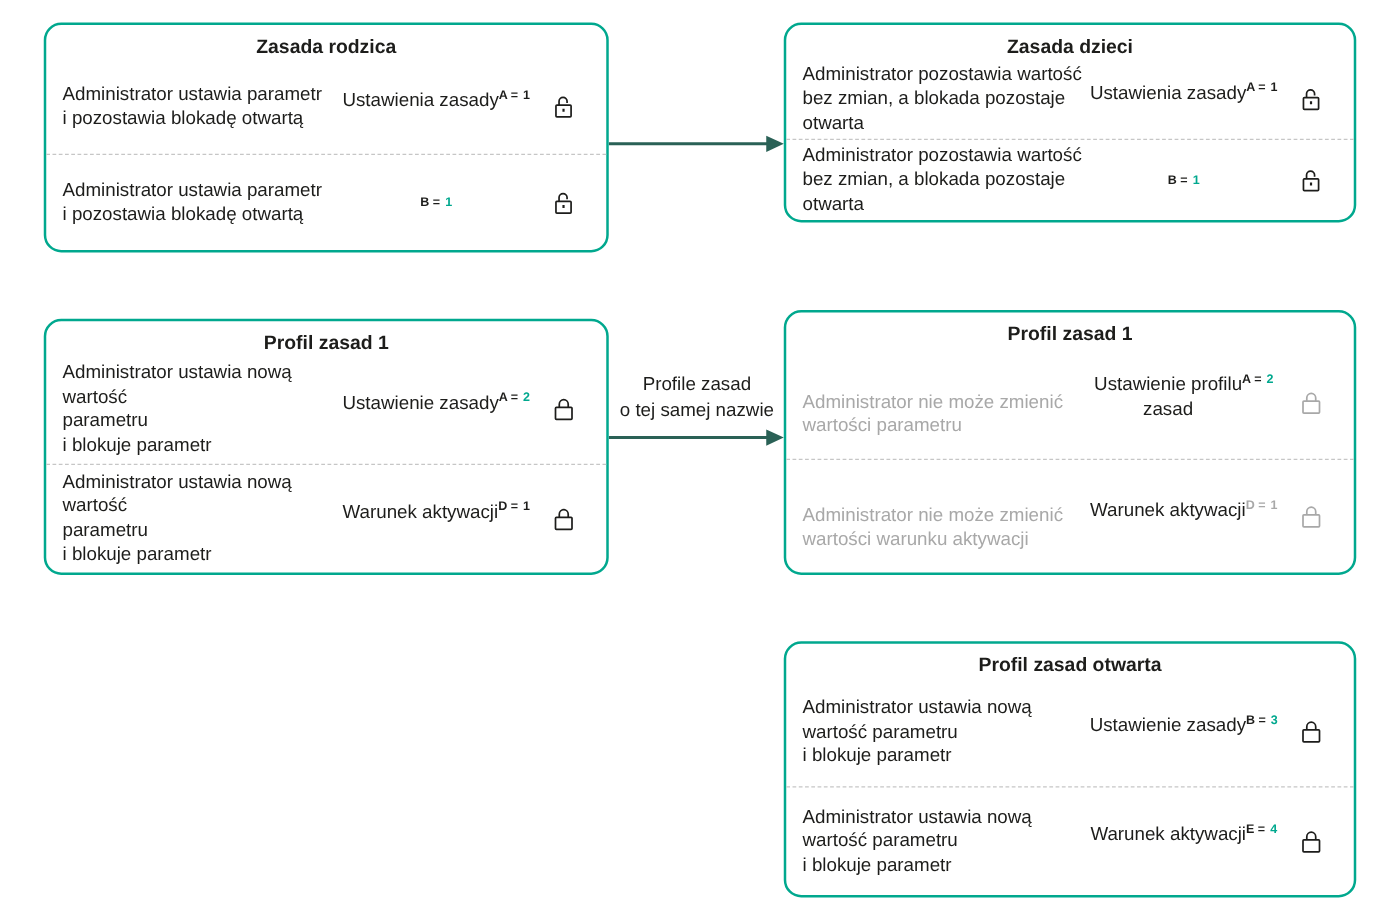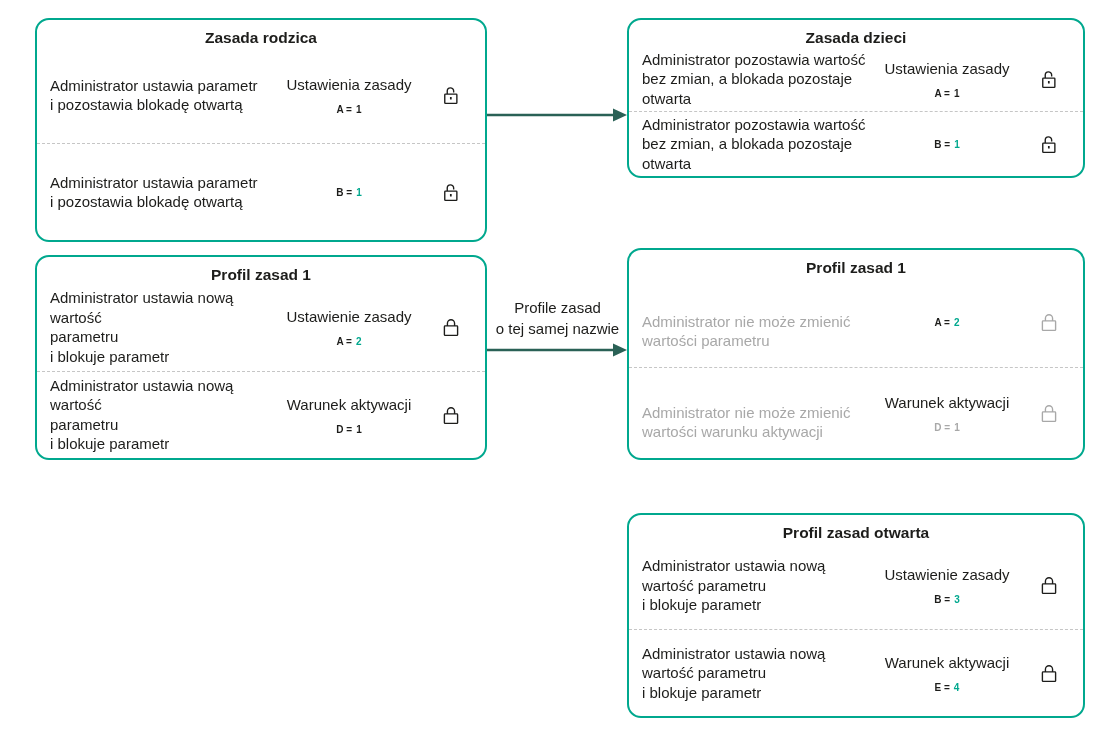--- a/index.html
+++ b/index.html
@@ -17,21 +17,21 @@
     padding-top:9px;font-size:15.5px;font-weight:bold;text-align:center;
     color:var(--text,#1D1D1B);flex:0 0 auto;
   }
   .row{flex:1 1 0;display:flex;align-items:center;padding:2px 8px 2px 13px;min-height:0;}
   .row-text{
     flex:1 1 auto;font-size:15px;line-height:19.5px;color:var(--text,#1D1D1B);
     white-space:pre-line;
   }
   .row-text.muted{color:var(--muted,#A8A8A8);margin-top:18px;}
   .value-col{
-    flex:0 0 152px;display:flex;flex-direction:column;align-items:center;
+    flex:0 0 152px;display:flex;flex-direction:row;align-items:flex-start;
     justify-content:center;text-align:center;
   }
   .row-label{
     font-size:15px;line-height:20px;color:var(--text,#1D1D1B);
     white-space:pre-line;margin-bottom:9px;
   }
   .row-label:empty{display:none;}
   .value{font-size:10px;font-weight:bold;color:var(--text,#1D1D1B);white-space:nowrap;}
   .value .param{margin-right:4px;}
   .value.muted{color:var(--muted,#A8A8A8);}
@@ -47,21 +47,21 @@
   .arrow-label{
     position:absolute;font-size:15px;line-height:21px;text-align:center;
     color:var(--text,#1D1D1B);white-space:pre-line;
   }
 </style>
 </head>
 <body>
 
 <div class="canvas">
 
-  <div class="box" style="left:35px;top:18px;width:452px;height:224px;">
+  <div class="box" style="left:35px;top:18px;width:452px;height:184px;">
     <div class="box-title">Zasada rodzica</div>
     <div class="row">
       <div class="row-text">Administrator ustawia parametr
 i pozostawia blokadę otwartą</div>
       <div class="value-col">
         <div class="row-label">Ustawienia zasady</div>
         <div class="value"><span class="param">A =</span><span>1</span></div>
       </div>
       <div class="lock-col">
         <svg width="22" height="22" viewBox="0 0 24 24">
@@ -160,20 +160,22 @@
       </div>
     </div>
   </div>
 
   <div class="box" style="left:627px;top:248px;width:458px;height:212px;">
     <div class="box-title">Profil zasad 1</div>
     <div class="row">
       <div class="row-text muted">Administrator nie może zmienić
 wartości parametru</div>
       <div class="value-col">
+        <div class="row-label">Ustawienie profilu
+zasad</div>
         <div class="value"><span class="param">A =</span><span class="num-teal">2</span></div>
       </div>
       <div class="lock-col muted-lock">
         <svg width="22" height="22" viewBox="0 0 24 24">
             <rect class="lk" x="4.8" y="10.8" width="14.4" height="10.4" rx="0.8"></rect>
             <path class="lk" d="M8.1 10.8 V8 a3.9 3.9 0 0 1 7.8 0 v2.8"></path>
           </svg>
       </div>
     </div>
     <div class="divider"></div>

